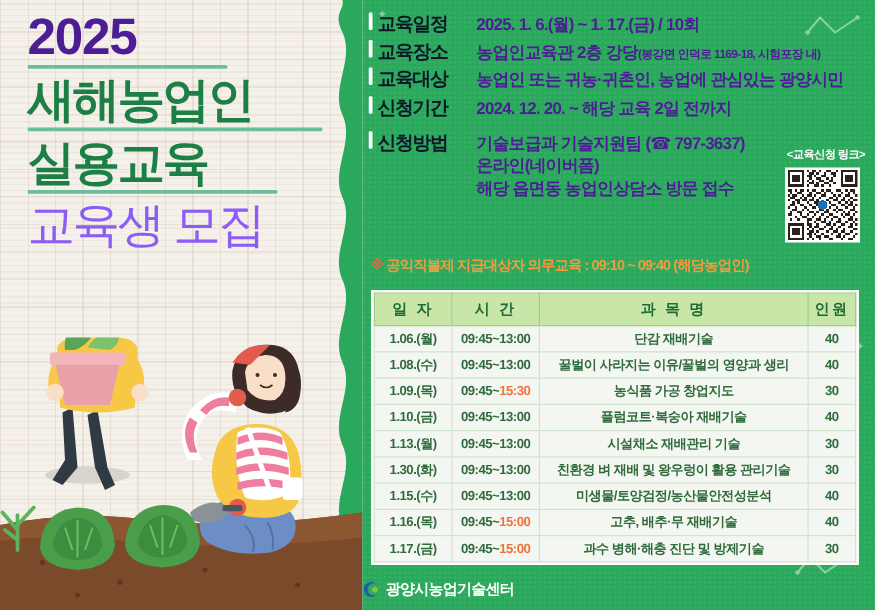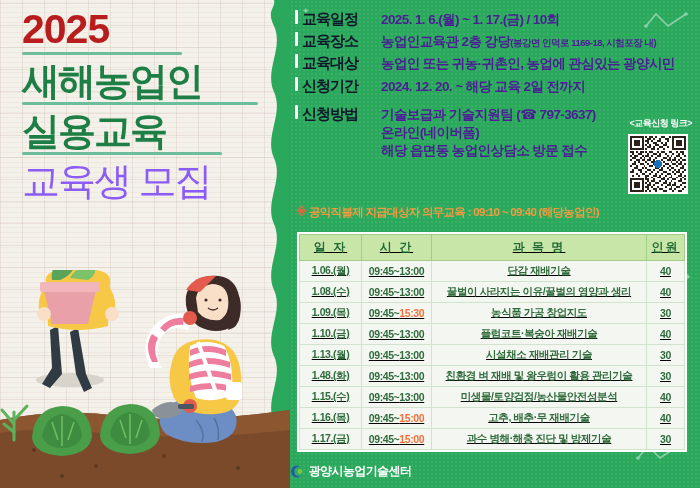--- a/index.html
+++ b/index.html
@@ -25,21 +25,21 @@
     pointer-events:none;
   }
   
   #scallop{
     position:absolute;top:0;left:262px;width:30px;height:488px;
     pointer-events:none;
   }
 
   .headline-wrap{position:absolute;left:22px;top:8px;width:250px;z-index:4;}
   .hl-2025{
-    font-size:41px;font-weight:900;color:#b91c1c;letter-spacing:-1px;
+    font-size:41px;font-weight:900;color:#4c1d95;letter-spacing:-1px;
     line-height:1.05;margin:0;
   }
   .ul-teal{height:3px;background:#6dbd9c;width:160px;margin:1px 0 7px 0;border-radius:2px;}
   .ul-teal.w2{width:236px;}
   .ul-teal.w3{width:200px;}
   .hl-green{
     font-size:38px;font-weight:900;color:#1d7f45;line-height:1.02;margin:0;
     letter-spacing:-2px;
   }
   .hl-orange{
@@ -87,21 +87,21 @@
     color:#f79a3e;font-size:11.5px;font-weight:900;letter-spacing:-.7px;
     white-space:nowrap;
   }
   #notice .star{color:#f2613f;}
 
   
   #table-wrap{
     position:absolute;left:7px;top:232px;width:390px;z-index:5;
     background:#ffffff;border:2px solid #ffffff;box-sizing:border-box;
   }
-  table{border-collapse:collapse;width:100%;table-layout:fixed;text-decoration:underline;}
+  table{border-collapse:collapse;width:100%;table-layout:fixed;}
   th{
     background:#c9e6a9;color:#1f6b33;font-weight:900;font-size:12px;
     letter-spacing:2px;padding:4px 0;border:1px solid #9fce86;
     text-align:center;
   }
   td{
     background:#f4f7f1;color:#2f6b3c;font-size:10.5px;font-weight:700;
     letter-spacing:-.4px;padding:3px 0;border:1px solid #cfe3cd;
     text-align:center;white-space:nowrap;
   }
@@ -565,21 +565,21 @@
               <td class="subject">플럼코트·복숭아 재배기술</td>
               <td>40</td>
             </tr>
             <tr>
               <td>1.13.(월)</td>
               <td><span>09:45~</span><span>13:00</span></td>
               <td class="subject">시설채소 재배관리 기술</td>
               <td>30</td>
             </tr>
             <tr>
-              <td>1.48.(화)</td>
+              <td>1.30.(화)</td>
               <td><span>09:45~</span><span>13:00</span></td>
               <td class="subject">친환경 벼 재배 및 왕우렁이 활용 관리기술</td>
               <td>30</td>
             </tr>
             <tr>
               <td>1.15.(수)</td>
               <td><span>09:45~</span><span>13:00</span></td>
               <td class="subject">미생물/토양검정/농산물안전성분석</td>
               <td>40</td>
             </tr>

